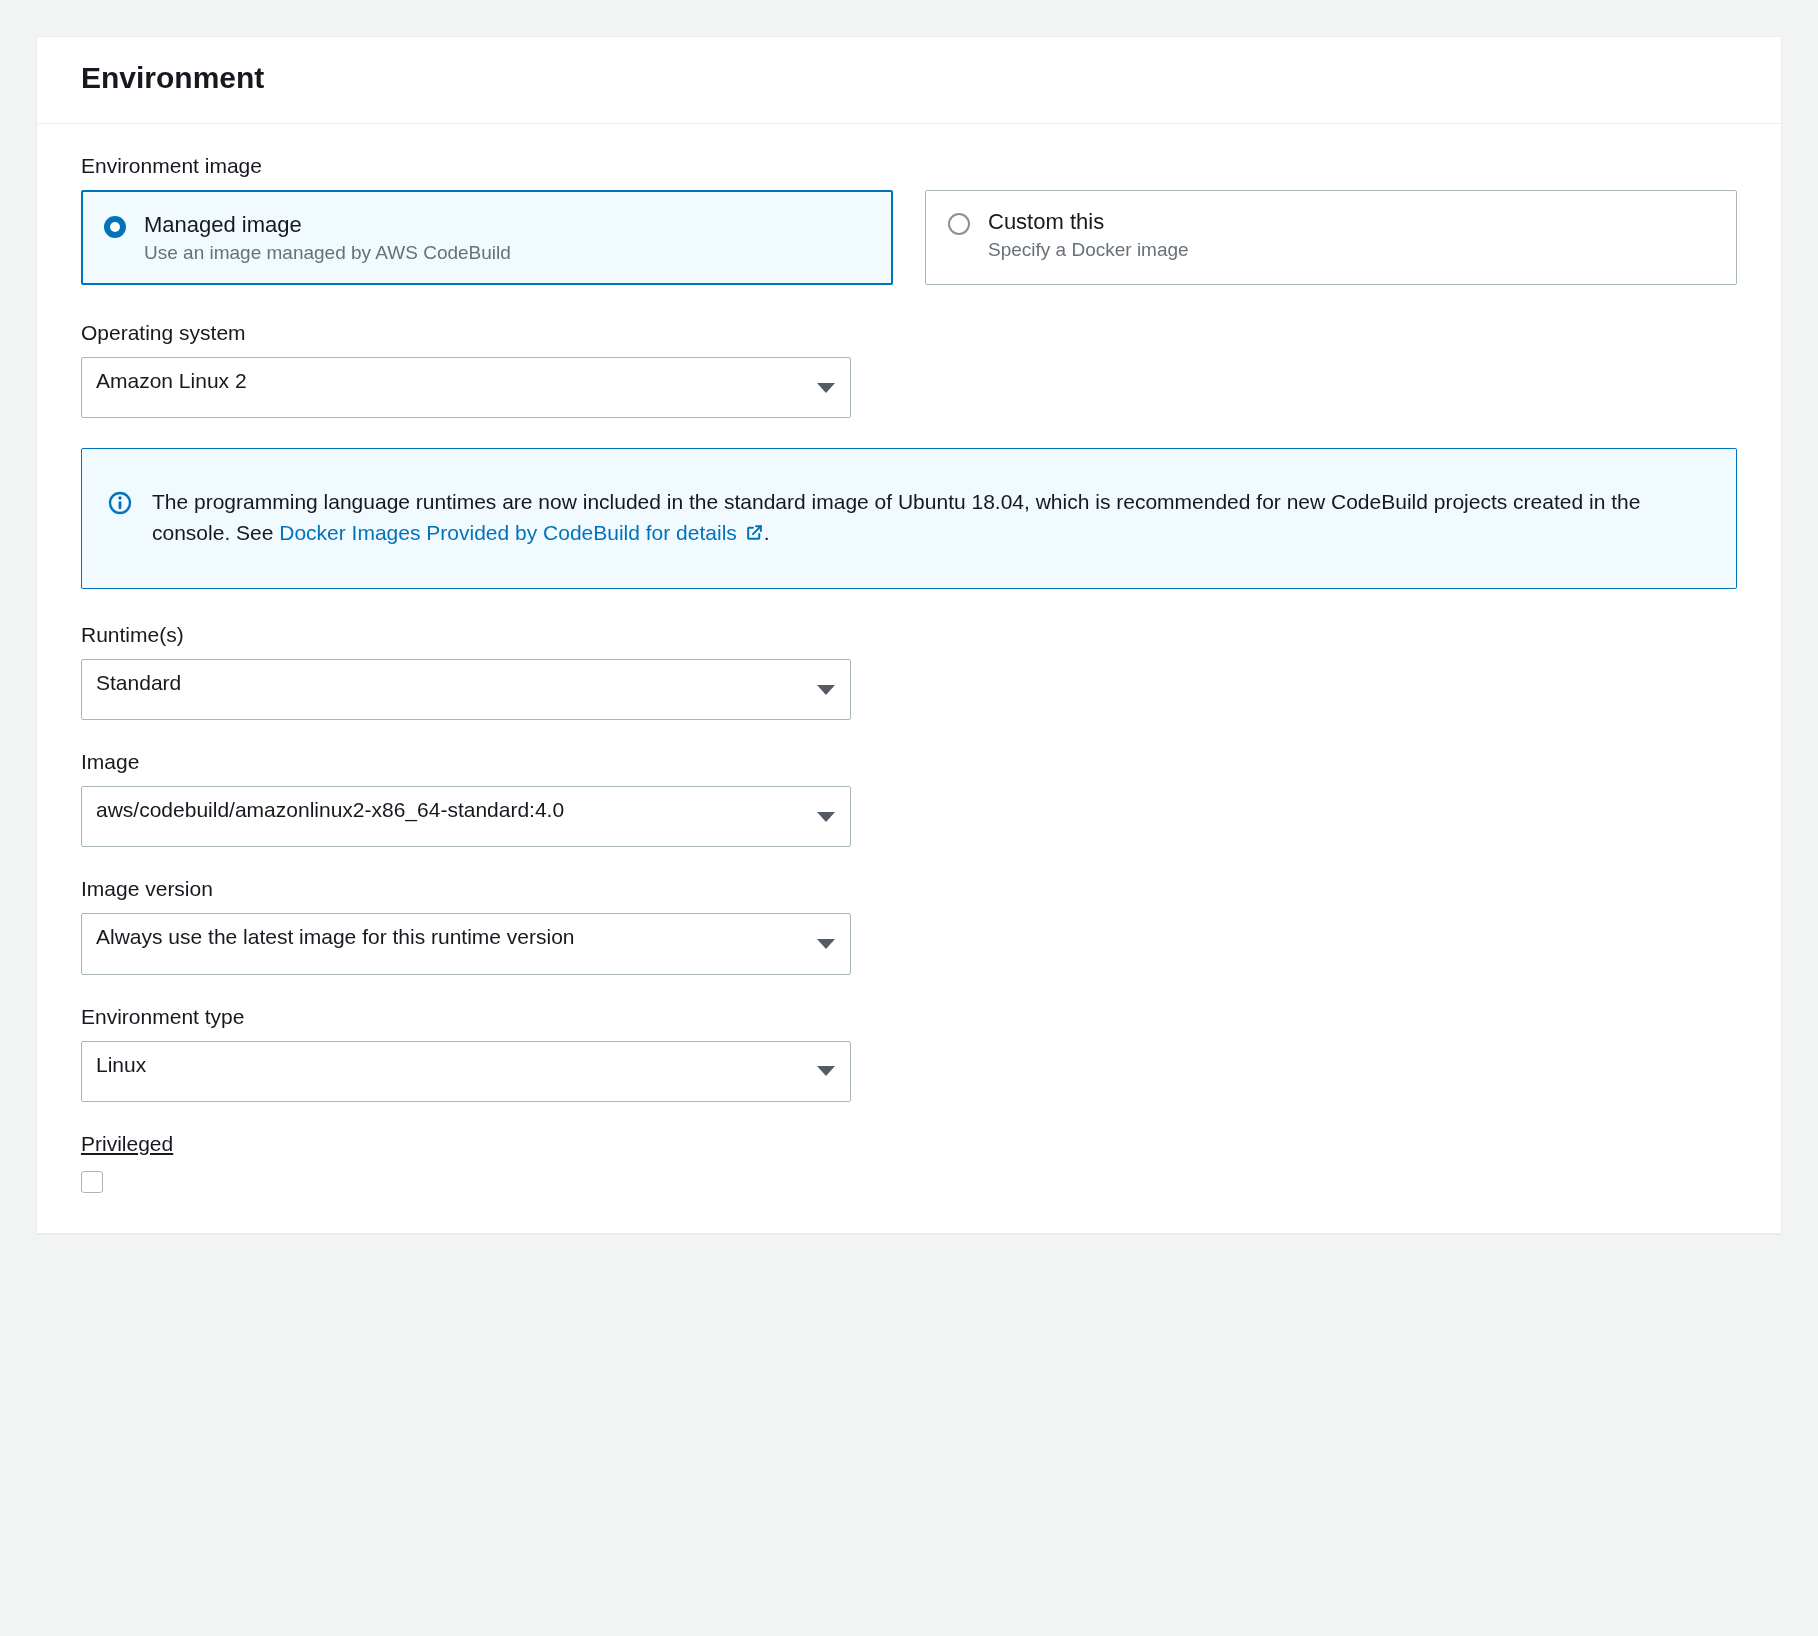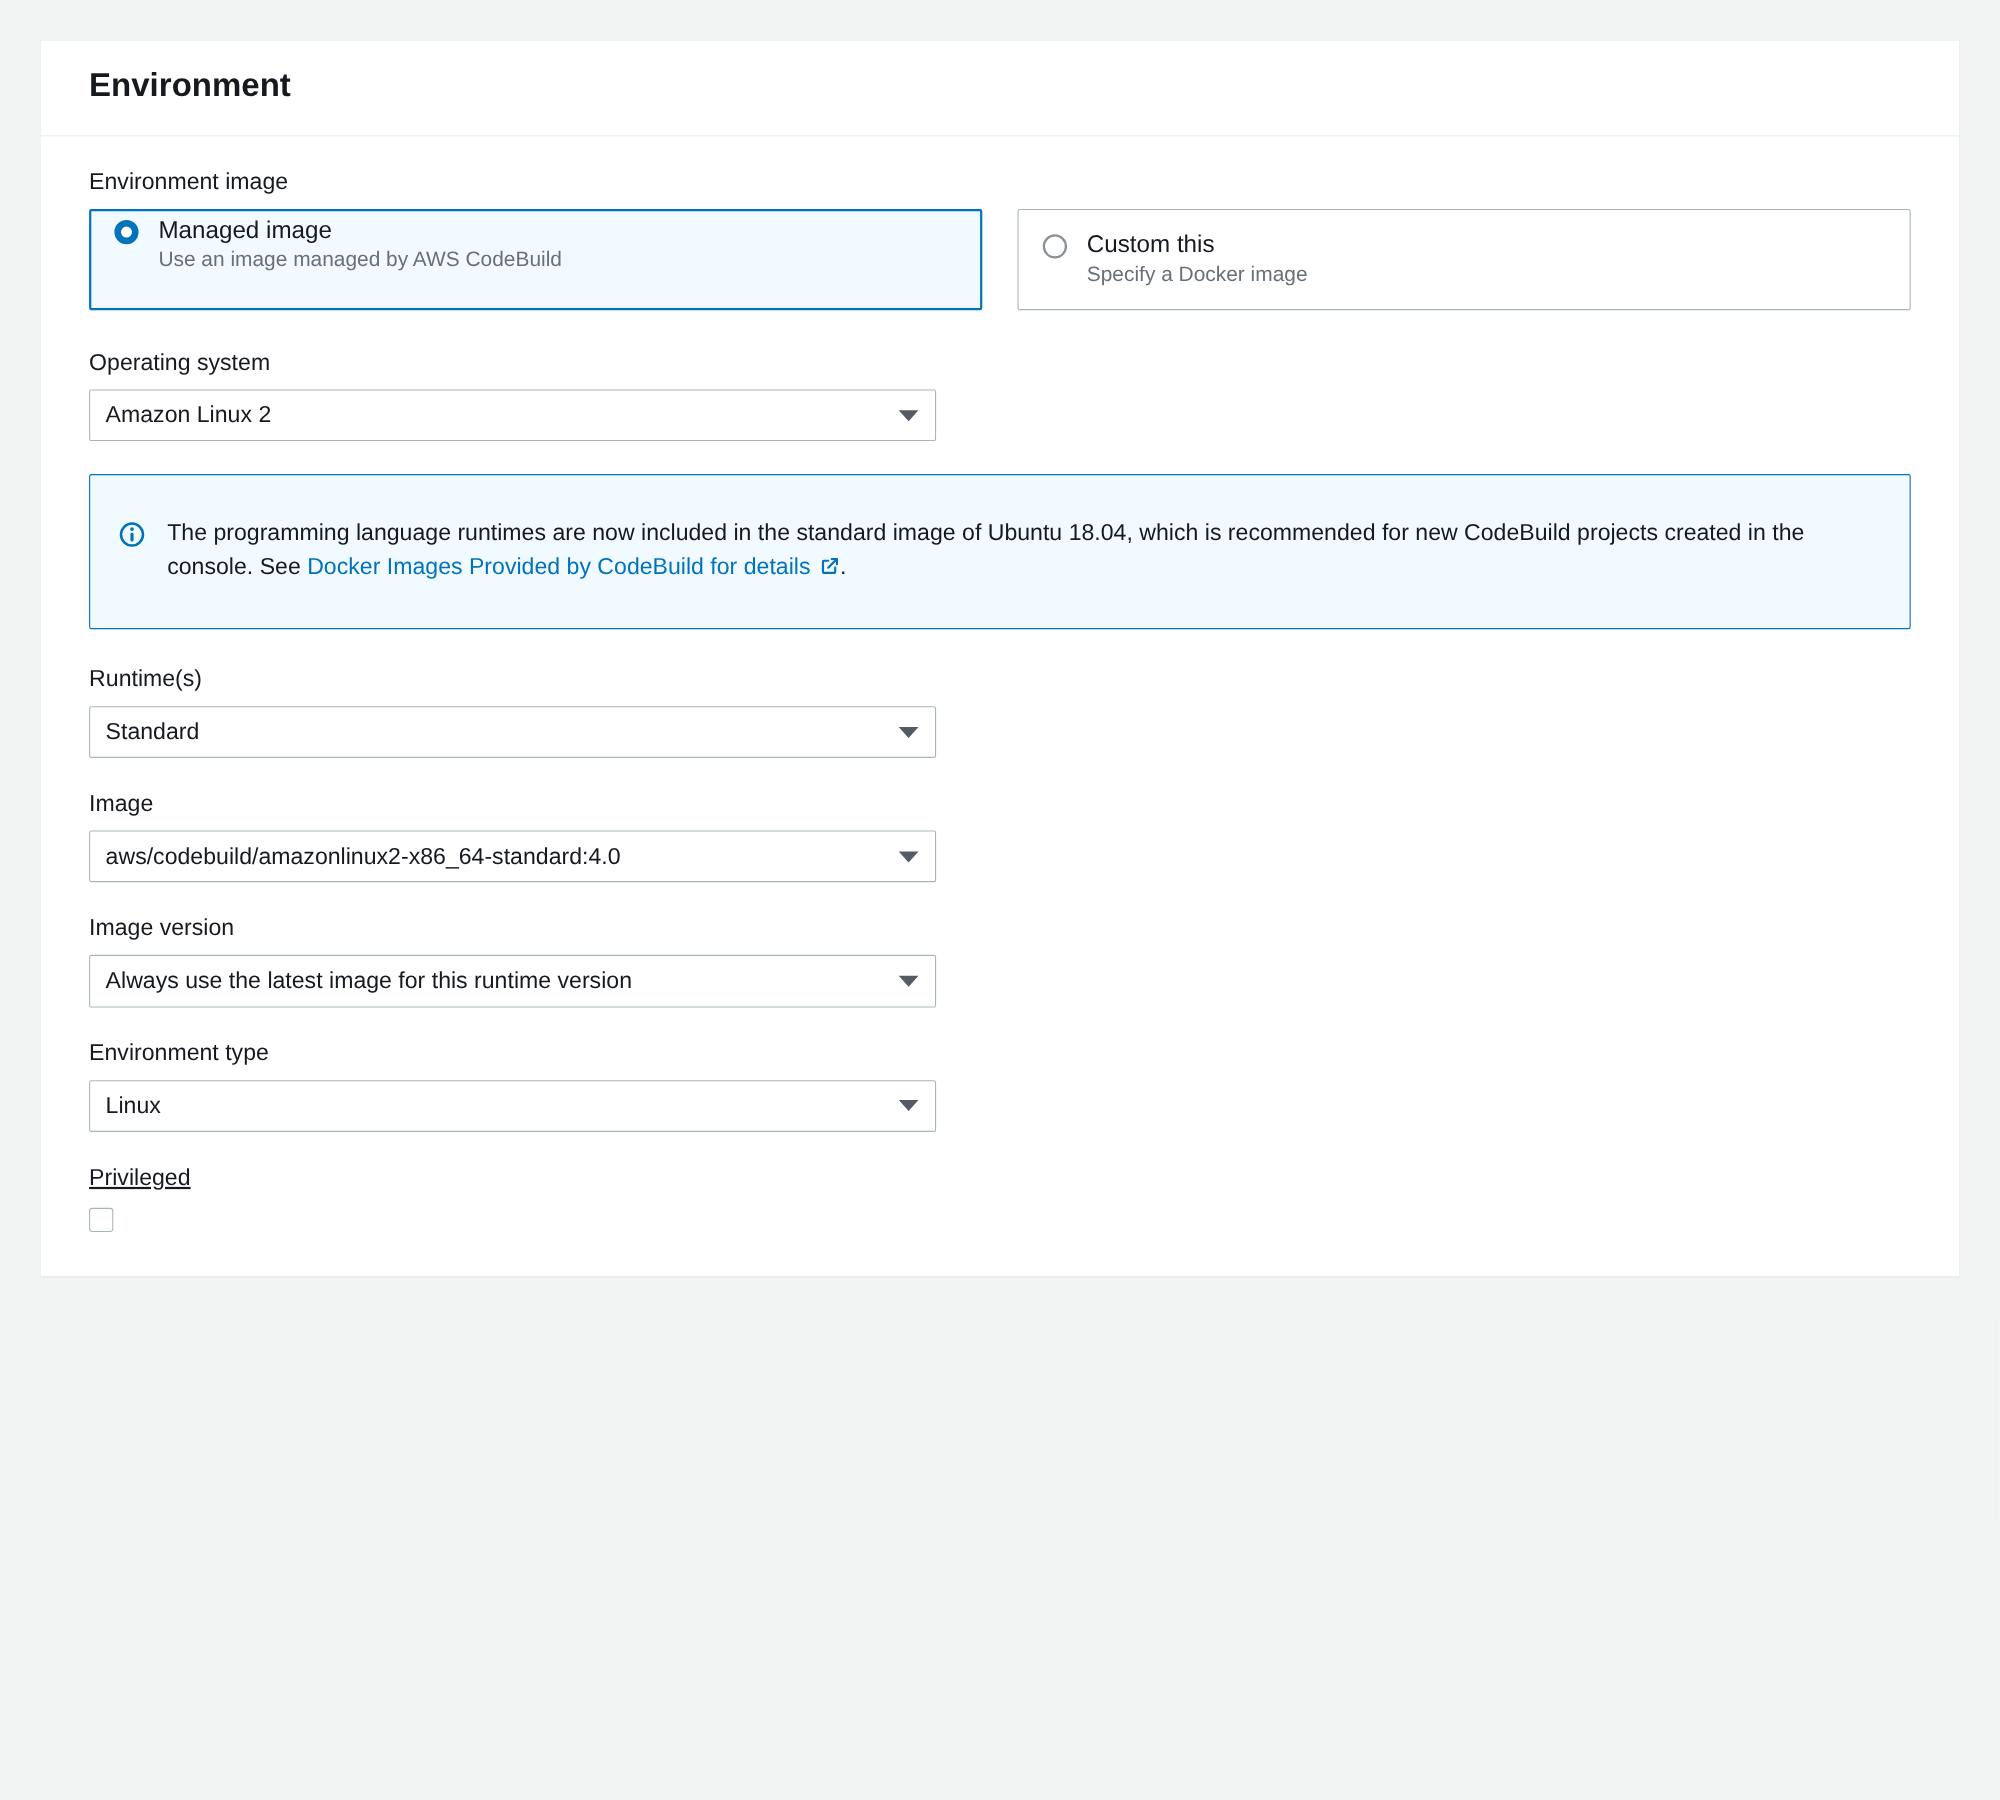--- a/index.html
+++ b/index.html
@@ -49,21 +49,21 @@
     padding: 18px 22px 20px 22px;
     display: flex;
     align-items: flex-start;
     gap: 18px;
     cursor: pointer;
     background: #fff;
   }
   .tile.selected {
     border: 2px solid #0073bb;
     background: #f1faff;
-    padding: 4px 21px 19px 21px;
+    padding: 20px 21px 19px 21px;
   }
   .tile .radio {
     width: 22px; height: 22px;
     border: 2px solid #879196;
     border-radius: 50%;
     background: #fff;
     flex: 0 0 22px;
     margin-top: 4px;
     position: relative;
   }
@@ -84,21 +84,21 @@
     margin-bottom: 30px;
   }
   .select {
     position: relative;
     width: 770px;
     max-width: 100%;
   }
   .select-box {
     border: 1.5px solid #aab7b8;
     border-radius: 2px;
-    padding: 10px 46px 10px 14px;
+    padding: 10px 46px 24px 14px;
     font-size: 21px;
     color: #16191f;
     background: #fff;
     cursor: pointer;
     line-height: 1.2;
   }
   .select .caret {
     position: absolute;
     right: 16px;
     top: 50%;

